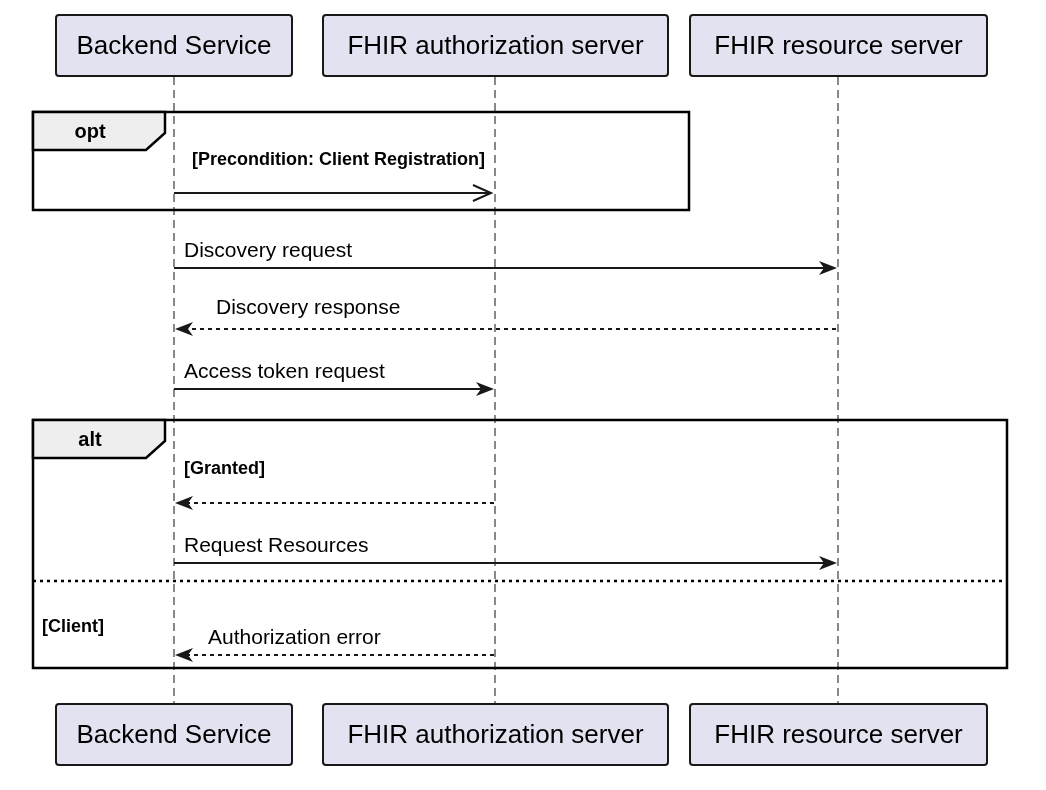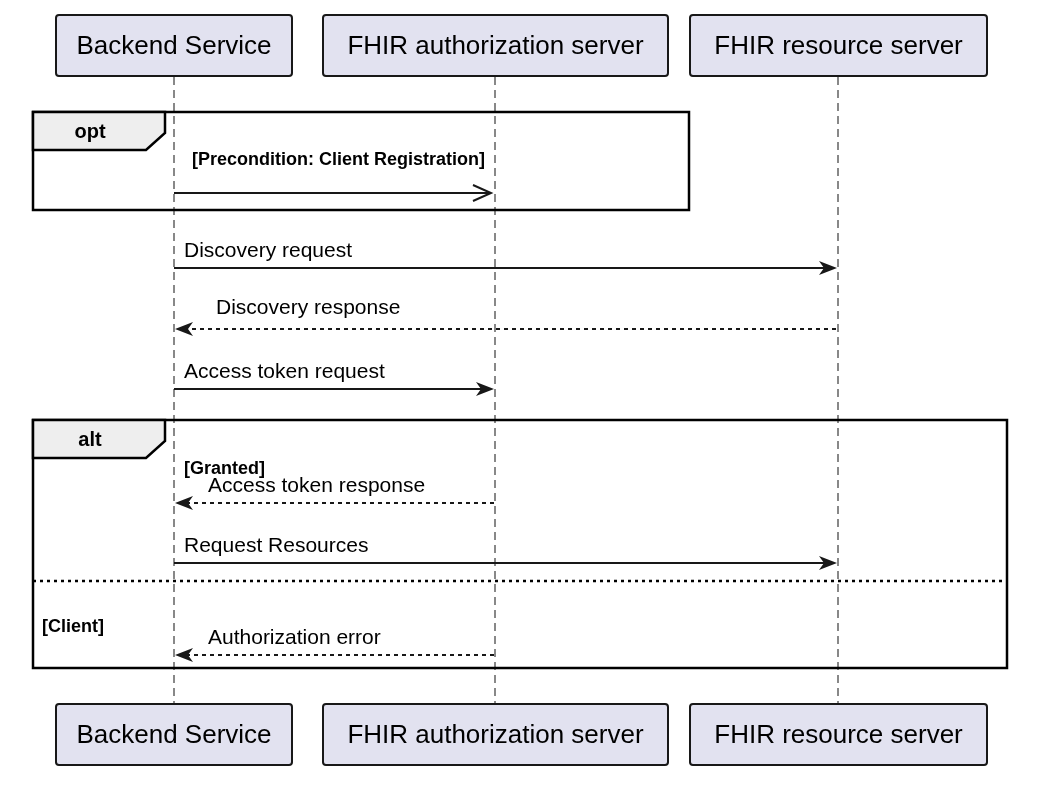--- a/index.html
+++ b/index.html
@@ -122,21 +122,20 @@
   <div class="op" style="left:33px; top:119px; width:114px;">opt</div>
   <div class="guard" style="left:192px; top:122px;">[Precondition: Client Registration]</div>
 
   <div class="op" style="left:33px; top:427px; width:114px;">alt</div>
   <div class="guard" style="left:184px; top:431px;">[Granted]</div>
   <div class="guard" style="left:42px; top:589px;">[Client]</div>
 
   <div class="msg" style="left:184px; top:237px;">Discovery request</div>
   <div class="msg" style="left:208px; top:294px;margin-left:8px;">Discovery response</div>
   <div class="msg" style="left:184px; top:358px;">Access token request</div>
-  <div class="msg" style="left:208px; top:472px;">Access token response</div>
   <div class="msg" style="left:184px; top:532px;">Request Resources</div>
   <div class="msg" style="left:208px; top:624px;">Authorization error</div>
 
   <div class="participant" style="left:55px; top:703px; width:238px;">Backend Service</div>
   <div class="participant" style="left:322px; top:703px; width:347px;">FHIR authorization server</div>
   <div class="participant" style="left:689px; top:703px; width:299px;">FHIR resource server</div>
 
 </div>
 
 </body></html>

